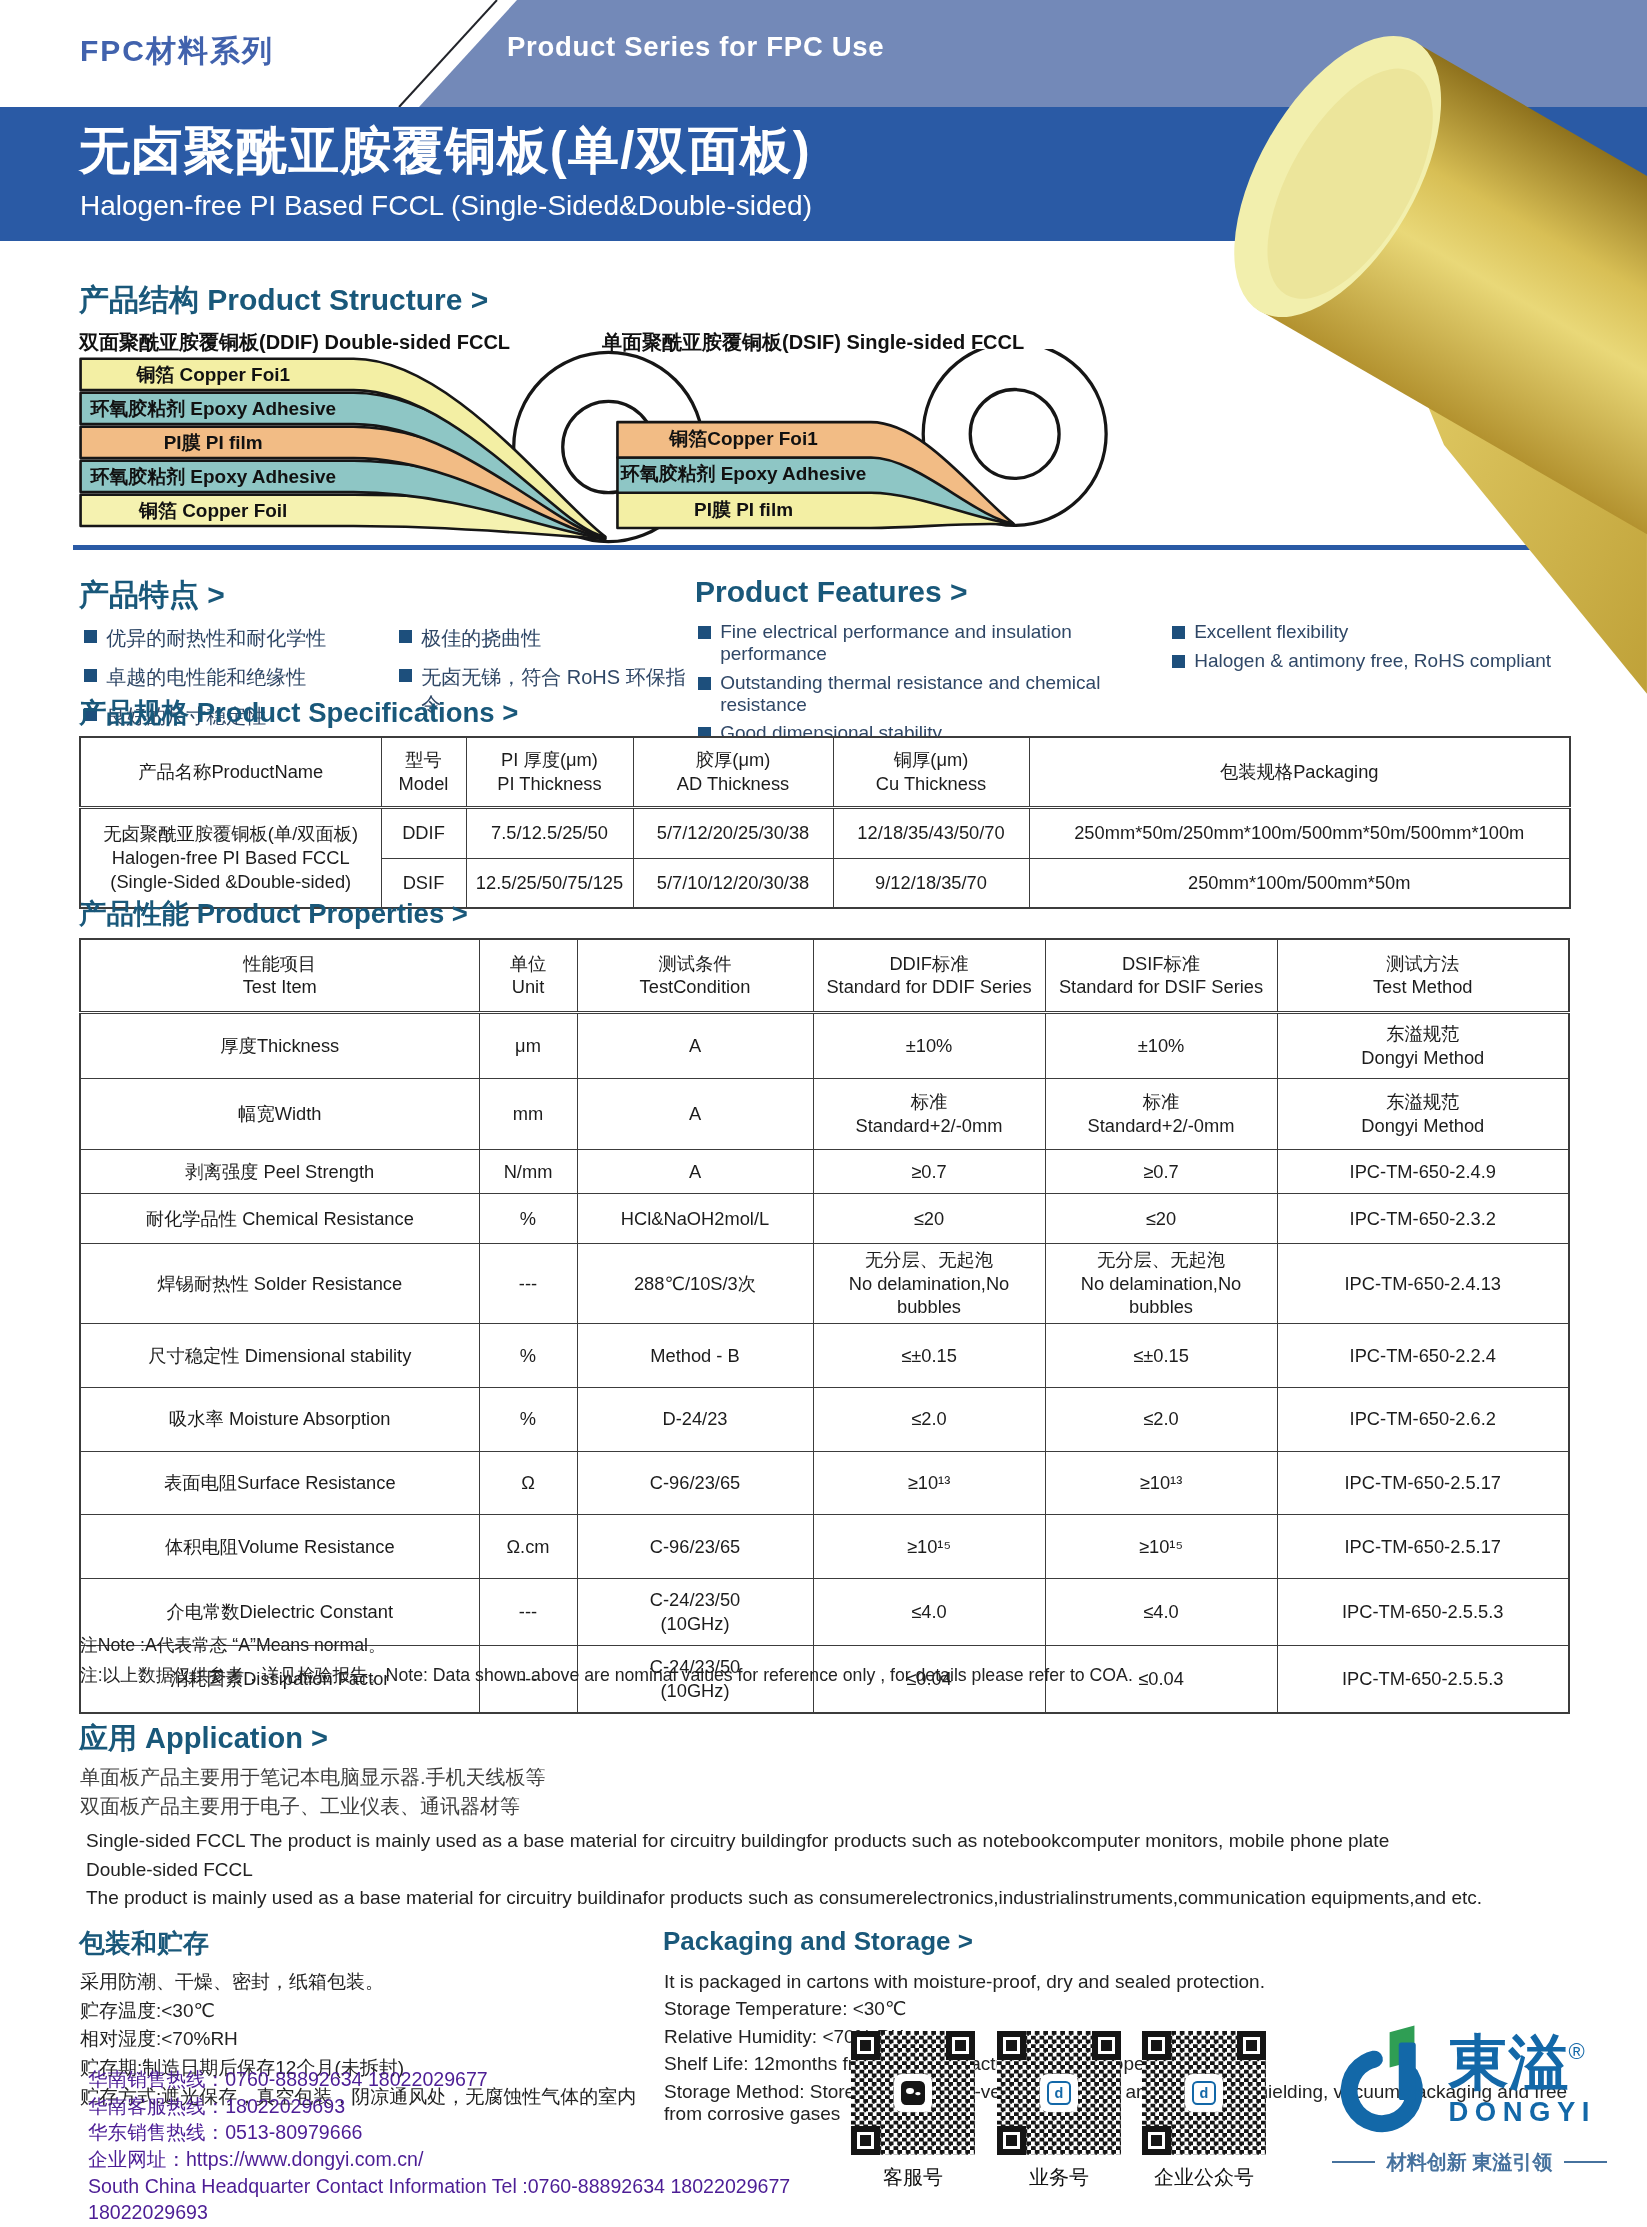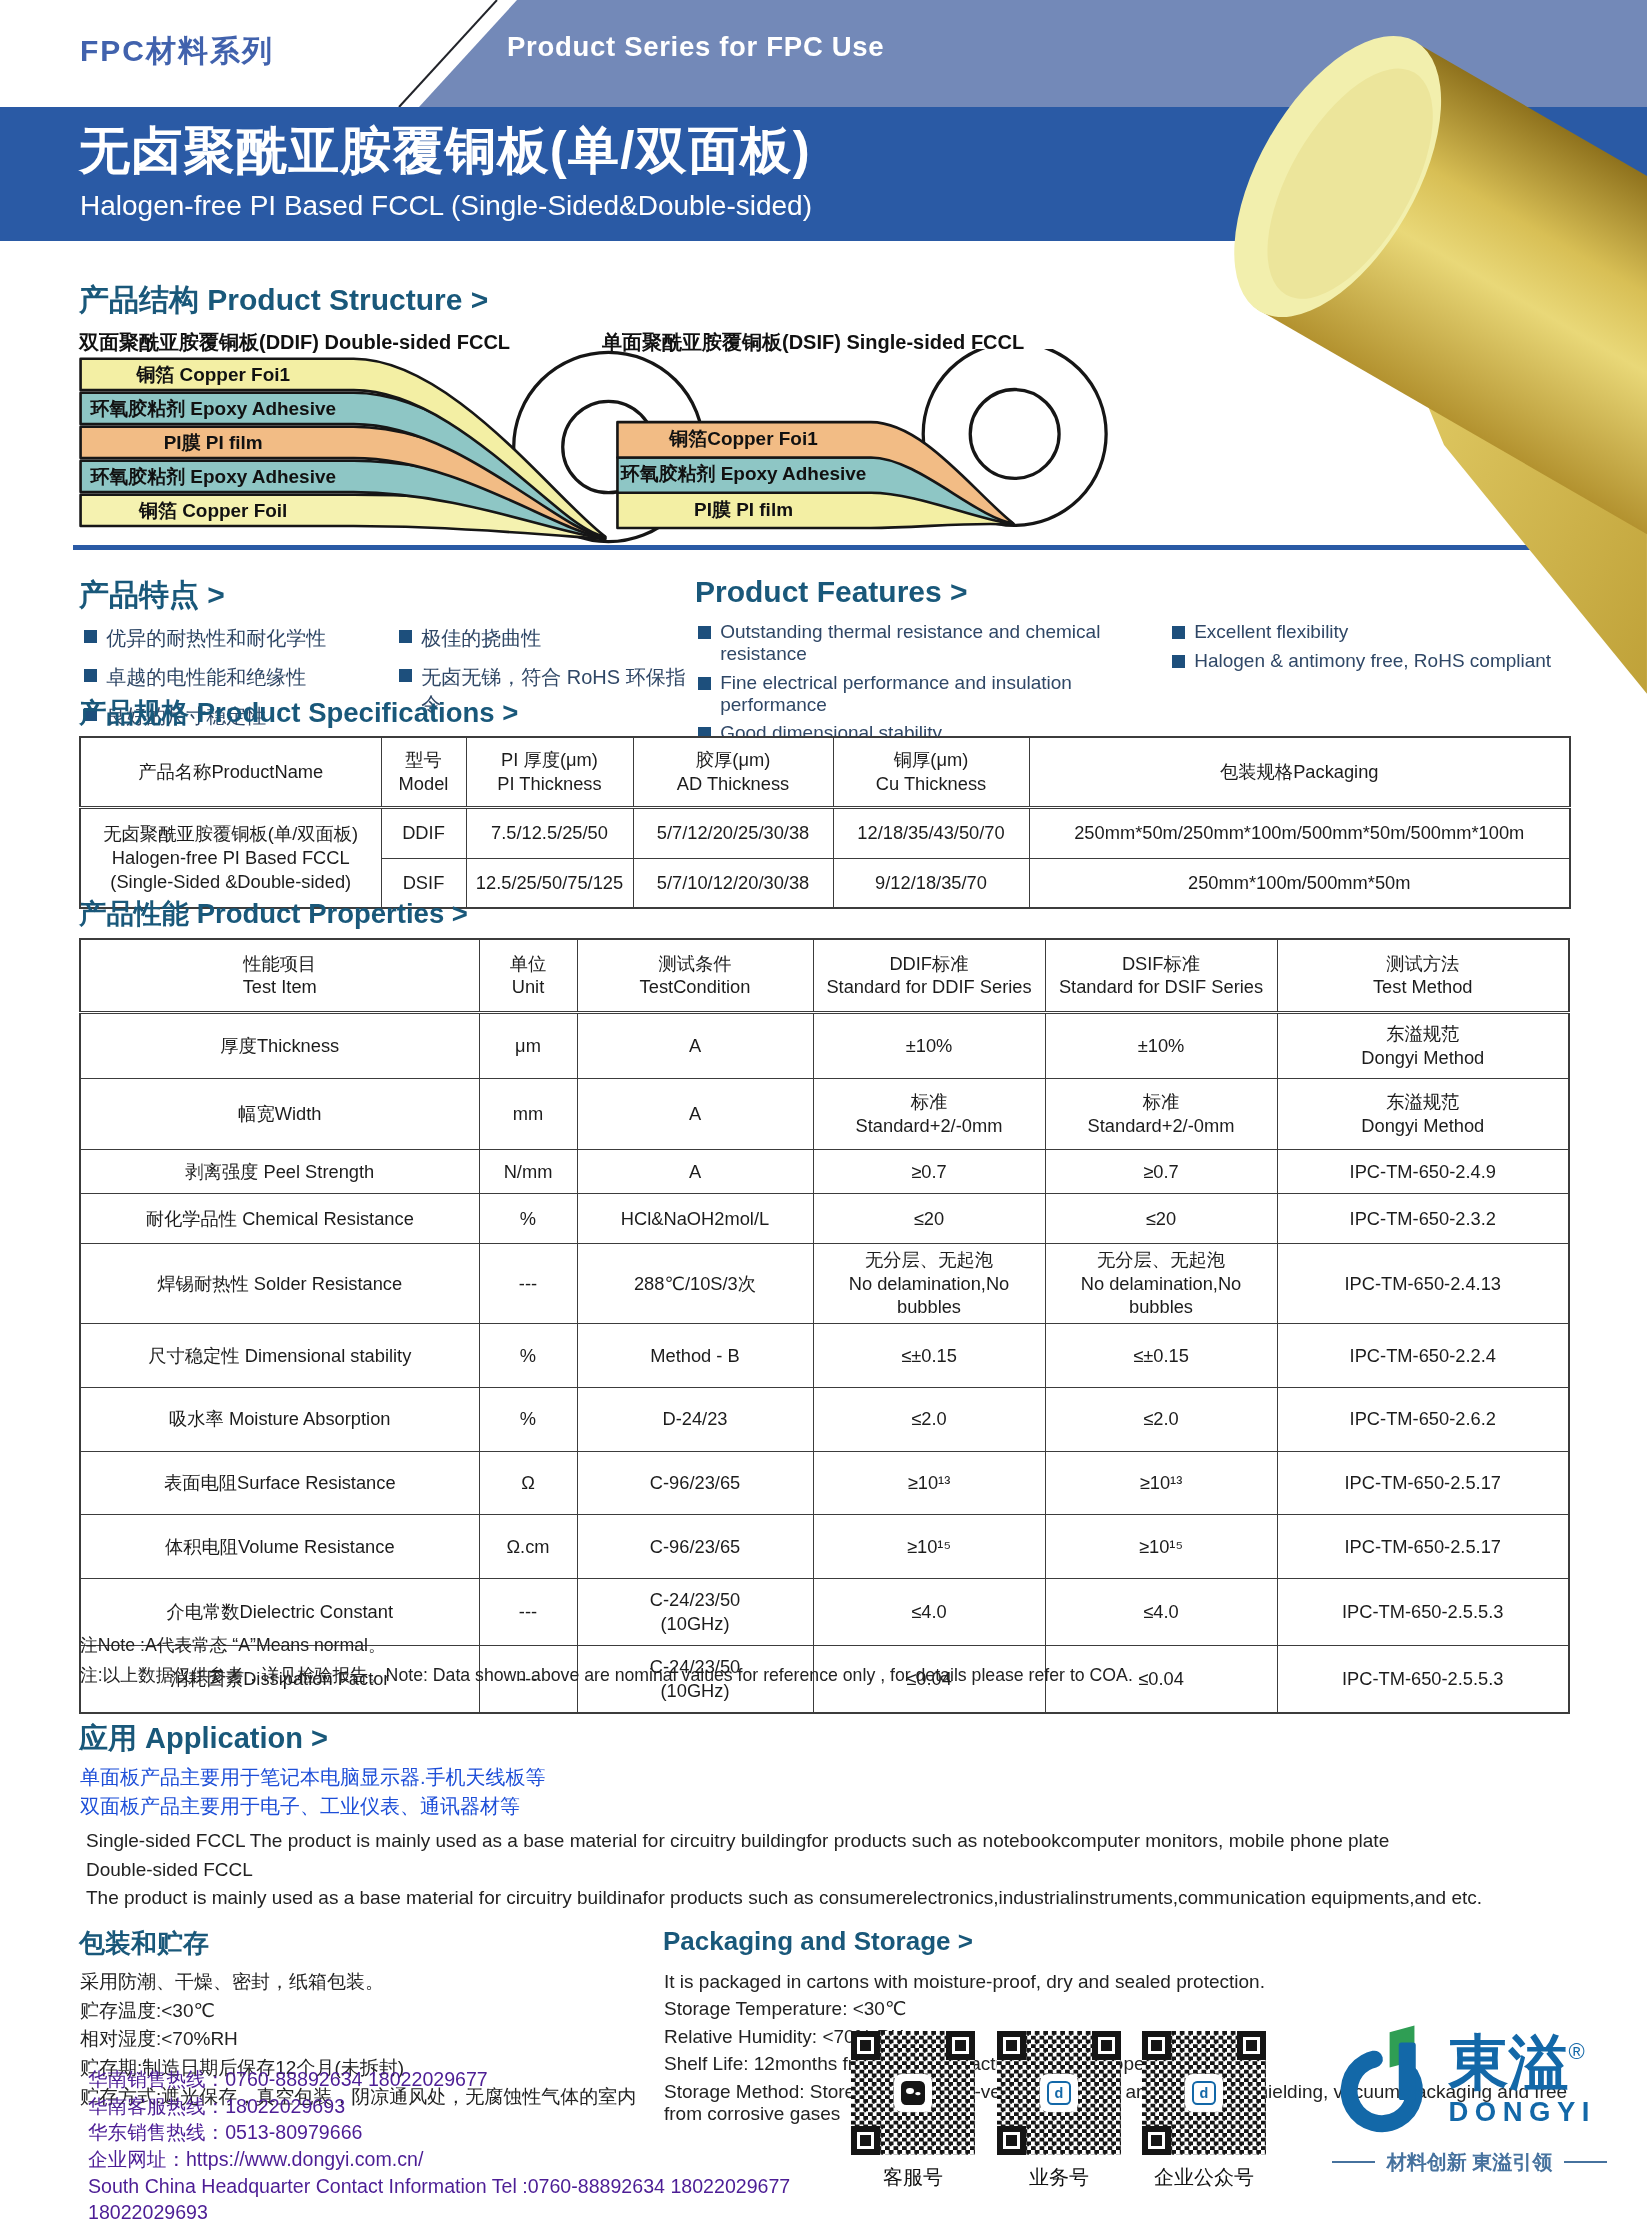--- a/index.html
+++ b/index.html
@@ -37,21 +37,21 @@
 
   
   table{border-collapse:collapse;table-layout:fixed;background:#fff;}
   td{border:1.3px solid #3c3c3c;text-align:center;vertical-align:middle;padding:3.9px 5.2px;
      font-size:18.3px;color:#1c1c1c;line-height:1.3;}
   .t-outer{border:2px solid #3c3c3c;}
   tr.thead td{border-bottom:3.9px double #3c3c3c;}
   .notes{font-size:17.7px;color:#222;line-height:1.55;}
 
   
-  .app-cn{font-size:20px;color:#1d4ed8;line-height:1.45;}
+  .app-cn{font-size:20px;color:#404040;line-height:1.45;}
   .app-en{font-size:19px;color:#222;line-height:1.5;}
   .pack-line{font-size:19px;color:#222;line-height:1.2;}
 
   
   .contact{font-size:19.6px;color:#4c1d95;line-height:1.36;}
   .qr{width:124px;height:124px;position:relative;background:#fff;
       background-image:repeating-conic-gradient(#151515 0% 25%,#ffffff 0% 50%);
       background-size:8.5px 8.5px;}
   .qr .f{position:absolute;width:29px;height:29px;background:#fff;border:6.5px solid #151515;box-sizing:border-box;}
   .qr .f::after{content:"";position:absolute;inset:3.3px;background:#151515;}
@@ -165,25 +165,25 @@
         <span class="feat-cn">极佳的挠曲性</span>
       </div>
     <div class="feat-item">
         <span class="sq"></span>
         <span class="feat-cn">无卤无锑，符合 RoHS 环保指令</span>
       </div>
   </div>
   <div class="abs" style="left:698px;top:621px;width:471px;">
     <div class="feat-item" style="margin-bottom:6.5px;">
         <span class="sq"></span>
+        <span class="feat-en">Fine electrical performance and insulation performance</span>
+      </div>
+    <div class="feat-item" style="margin-bottom:6.5px;">
+        <span class="sq"></span>
         <span class="feat-en">Outstanding thermal resistance and chemical resistance</span>
-      </div>
-    <div class="feat-item" style="margin-bottom:6.5px;">
-        <span class="sq"></span>
-        <span class="feat-en">Fine electrical performance and insulation performance</span>
       </div>
     <div class="feat-item" style="margin-bottom:6.5px;text-align:right;">
         <span class="sq"></span>
         <span class="feat-en">Good dimensional stability</span>
       </div>
   </div>
   <div class="abs" style="left:1172px;top:621px;width:406px;">
     <div class="feat-item" style="margin-bottom:6.5px;">
         <span class="sq"></span>
         <span class="feat-en">Excellent flexibility</span>

